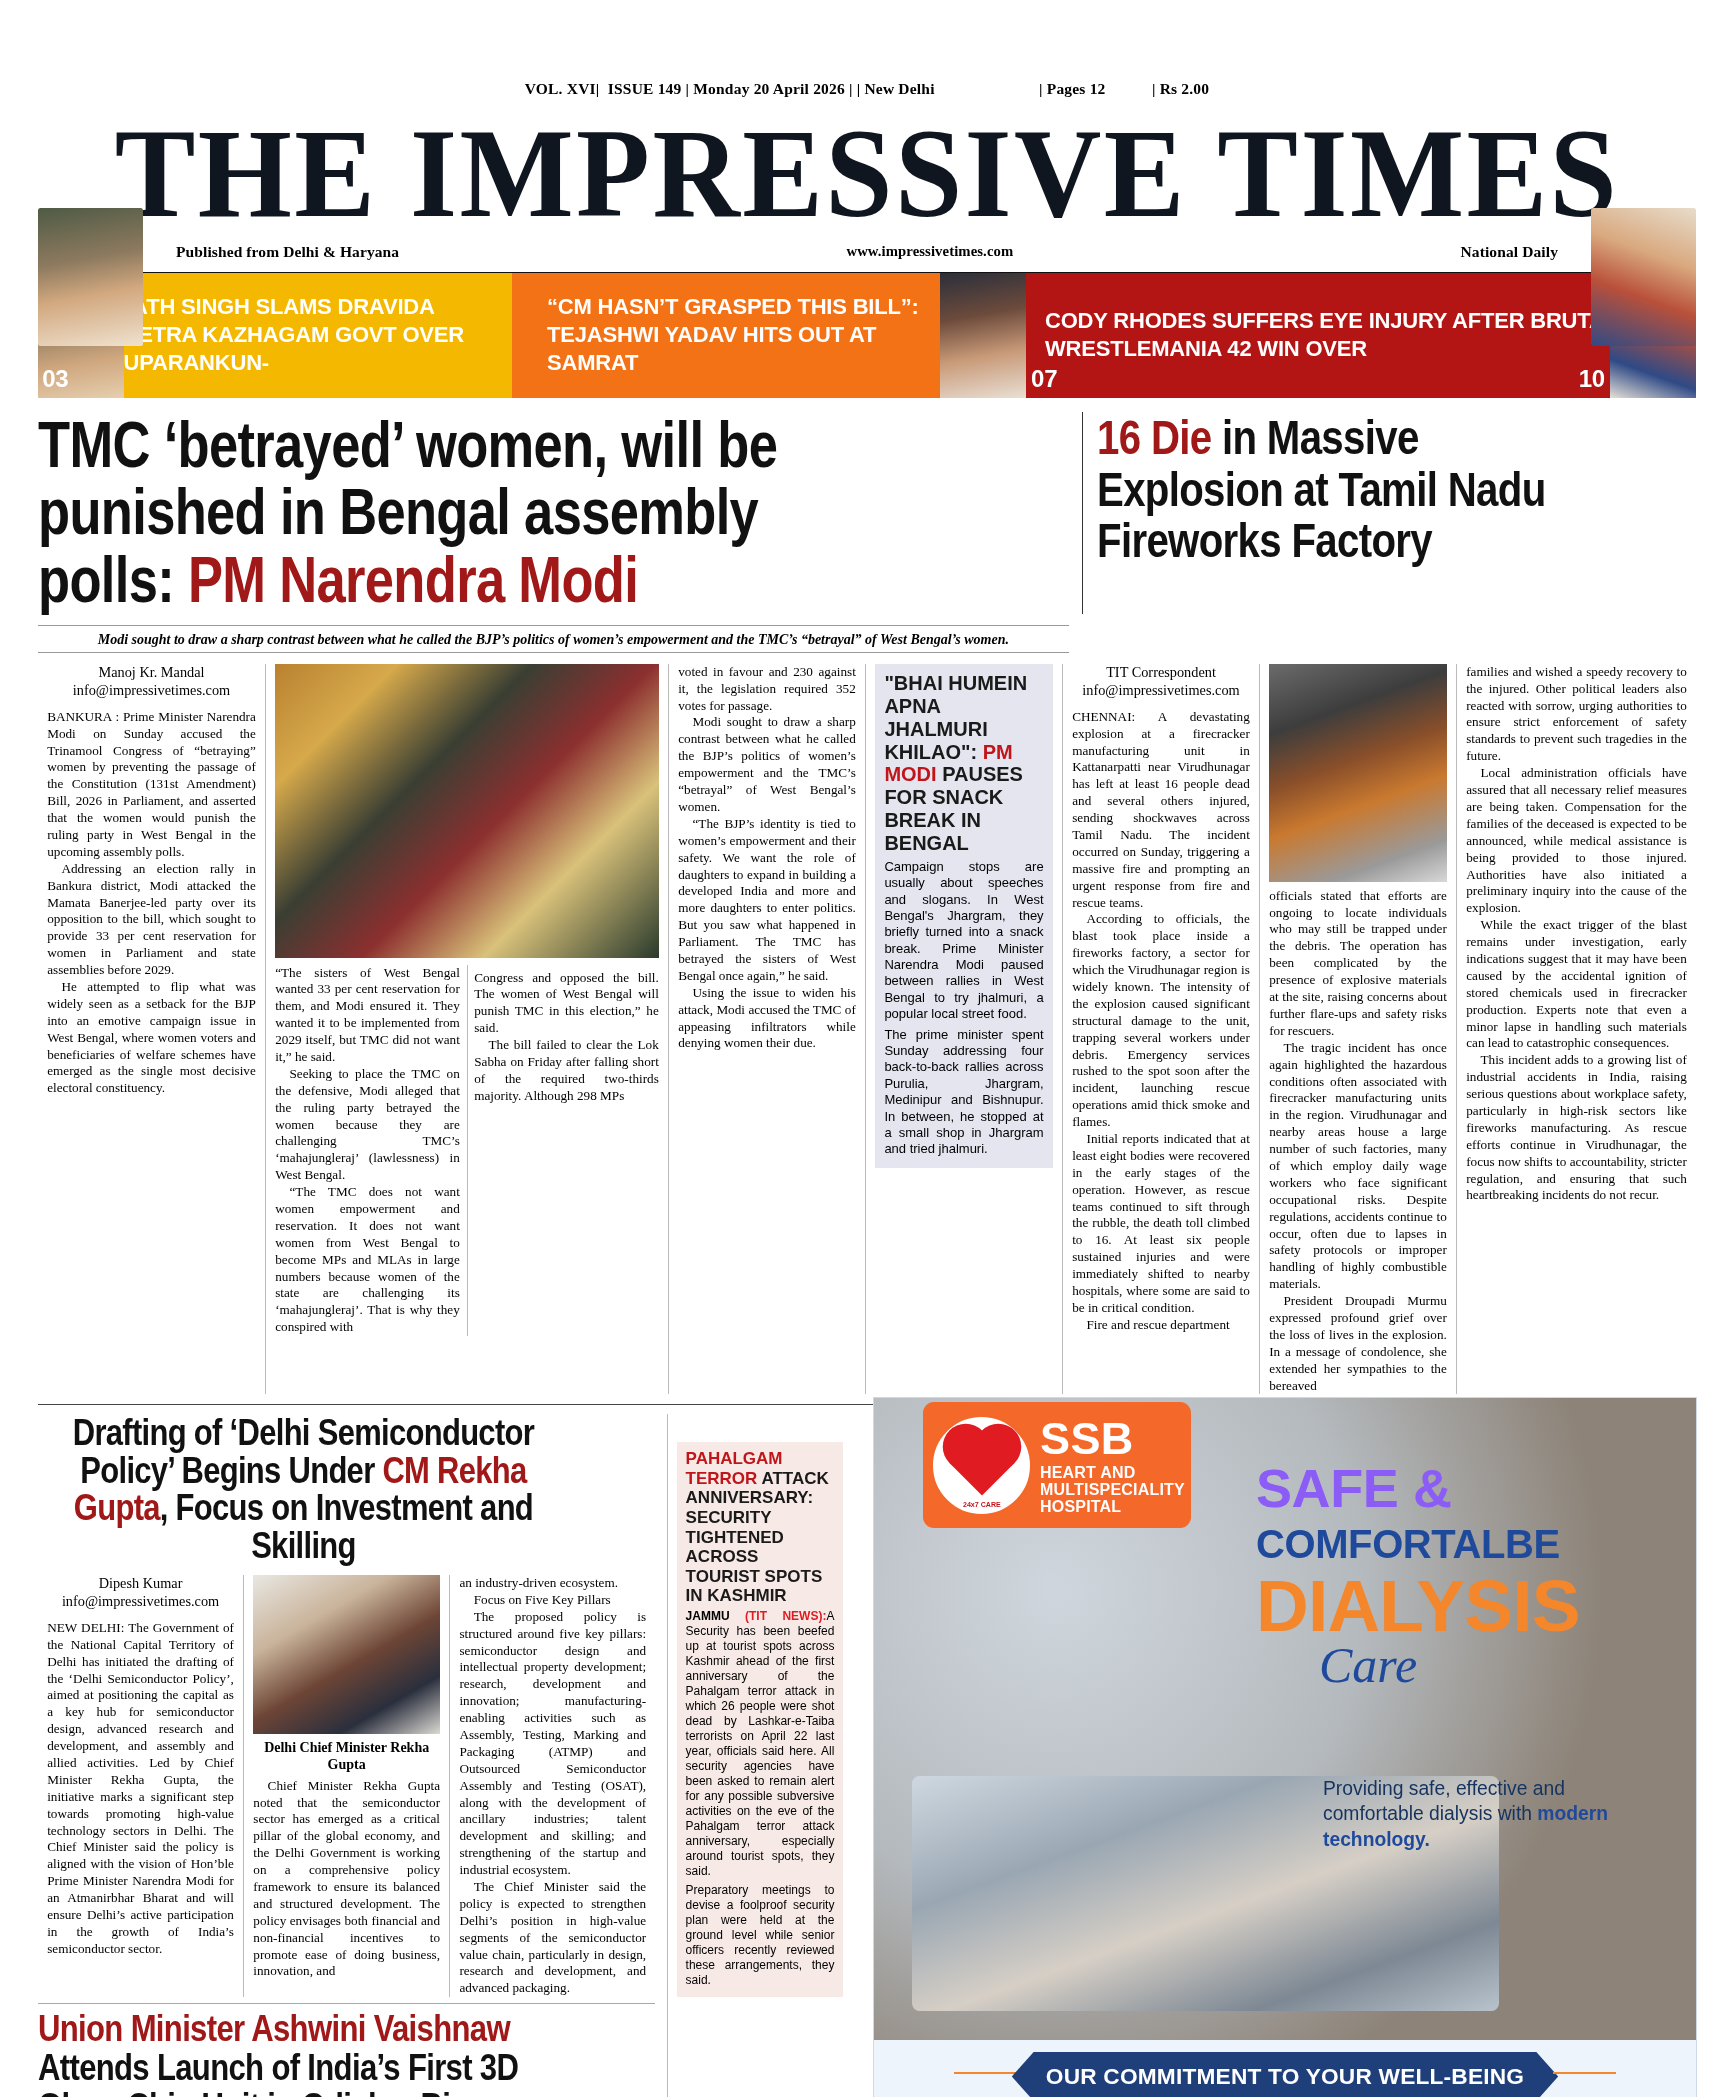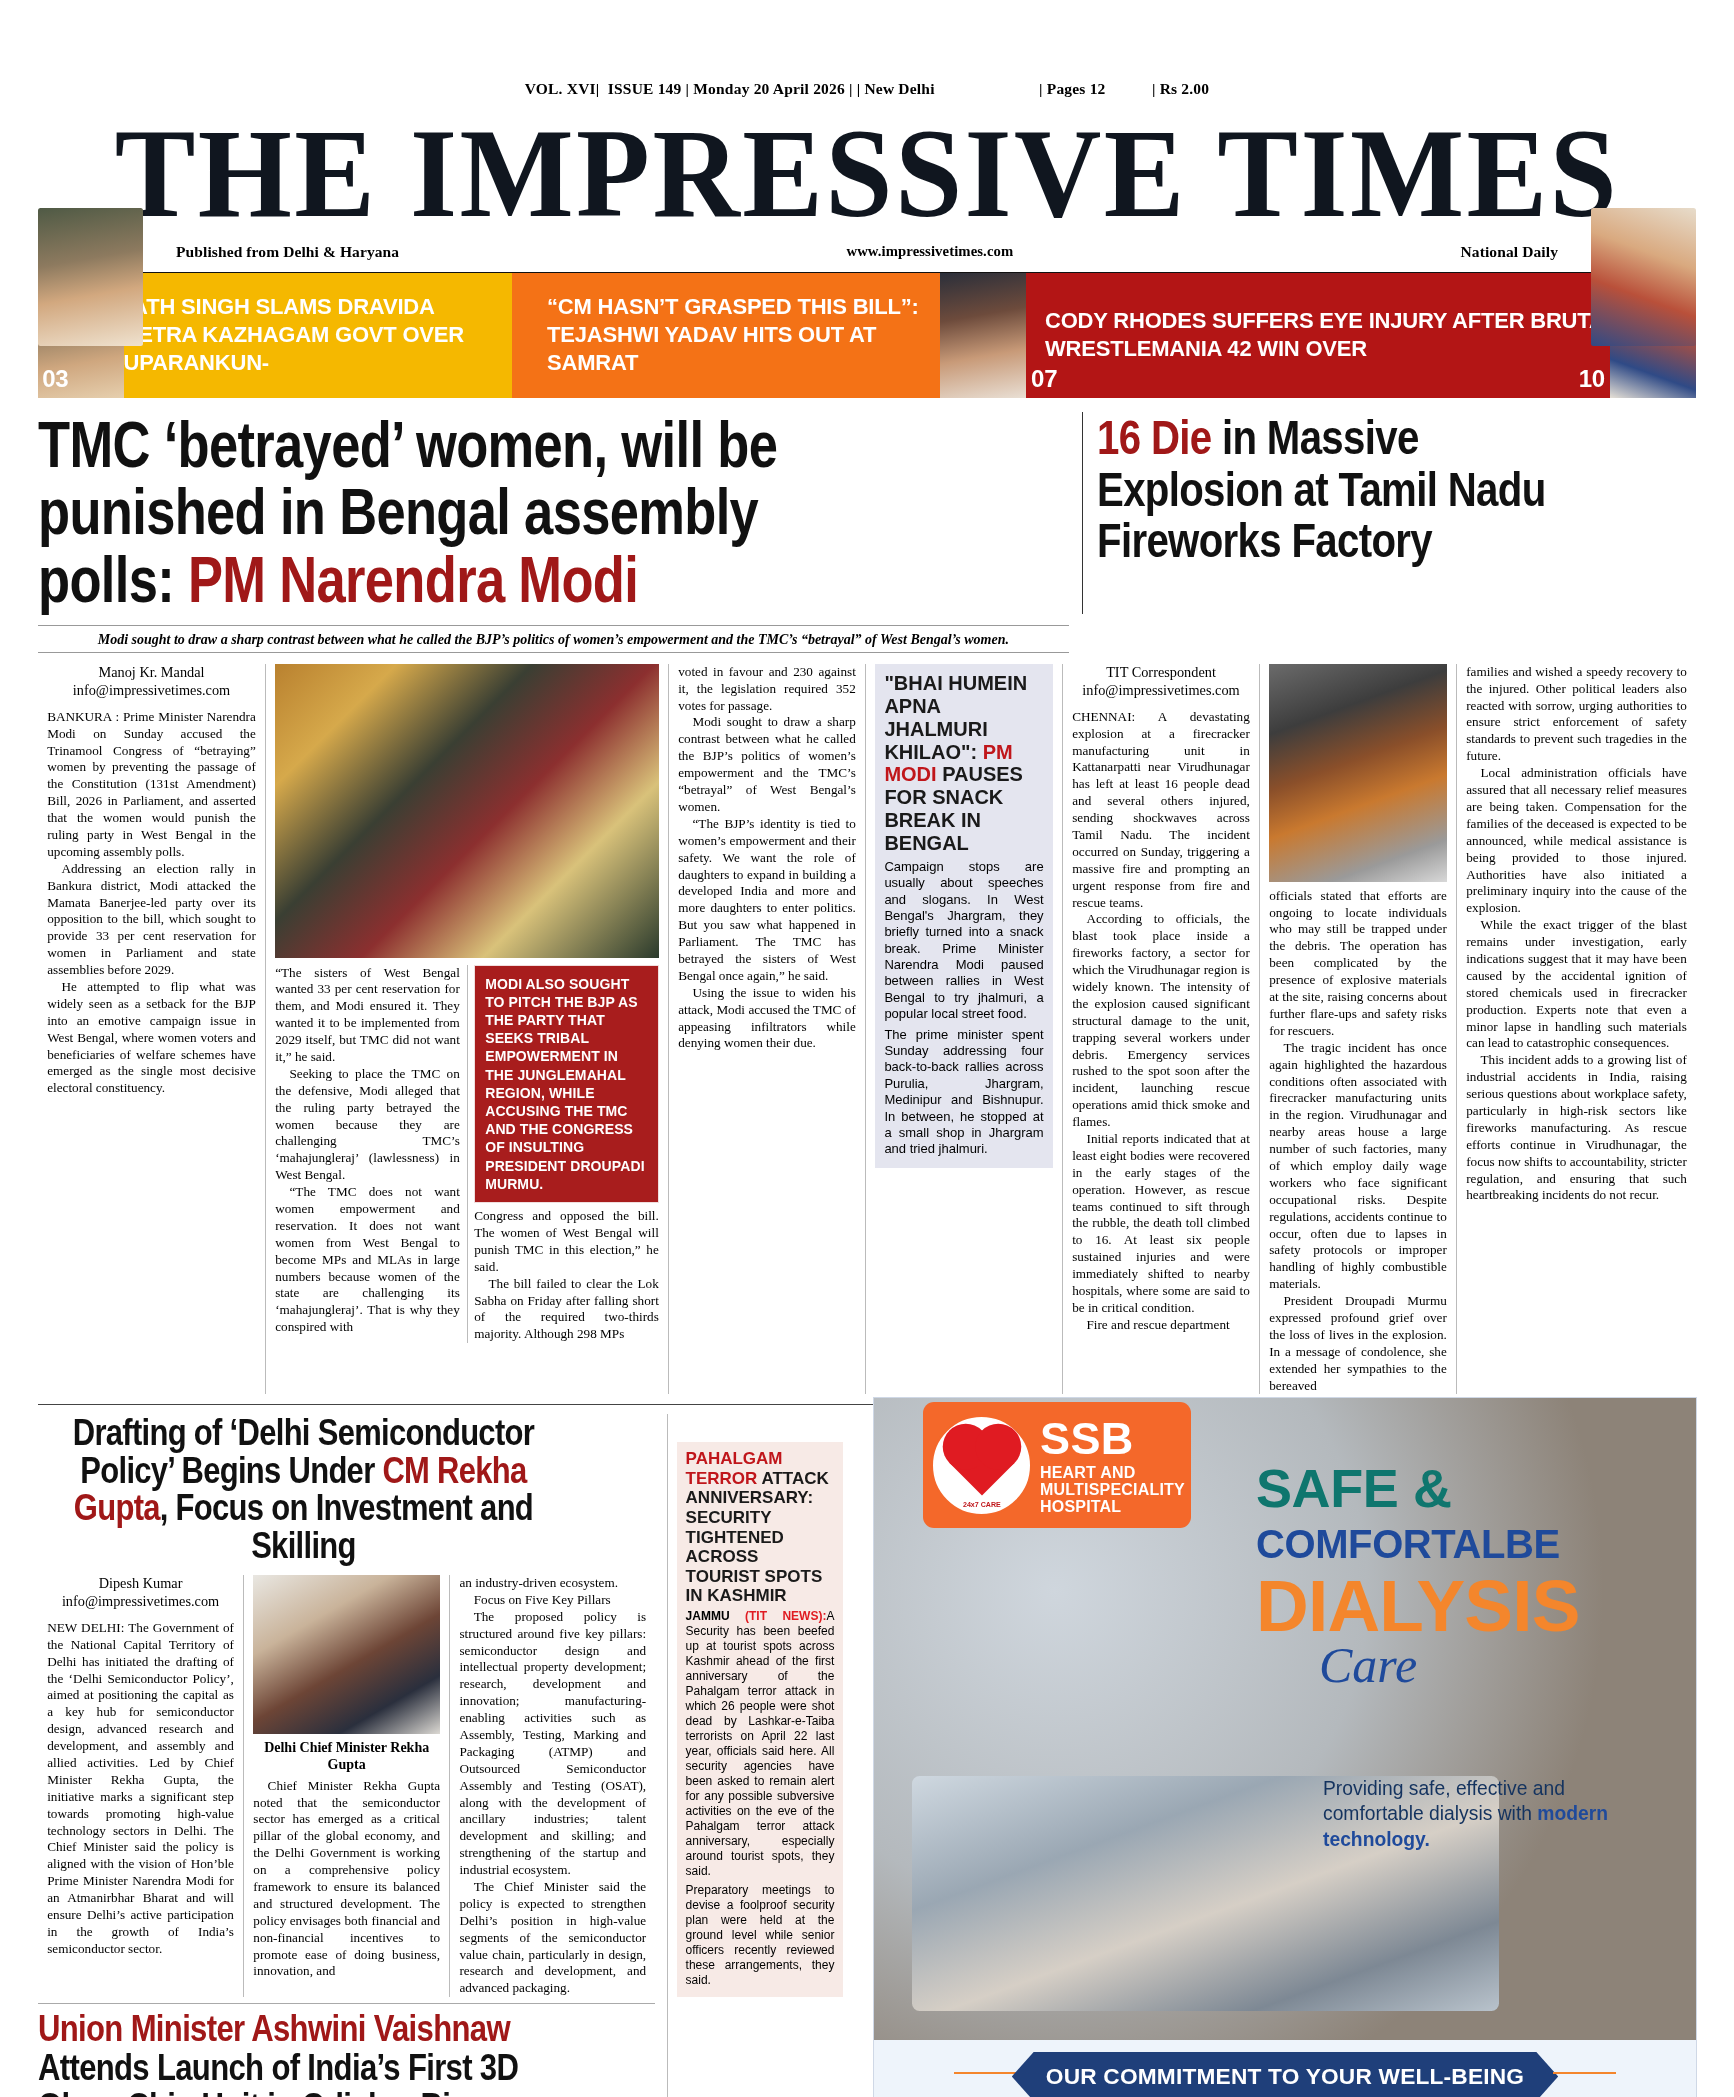--- a/index.html
+++ b/index.html
@@ -189,21 +189,21 @@
   .ad-logo .seal .care {
     position:absolute; bottom: 5px; left:0; right:0; text-align:center;
     font-family:"Liberation Sans",sans-serif; font-size: 7.1px; font-weight:700; color:#c0161b;
   }
   .ad-logo .txt { font-family:"Liberation Sans", sans-serif; line-height:1.08; }
   .ad-logo .txt .b1 { font-size: 45px; font-weight:700; letter-spacing:0.4px; }
   .ad-logo .txt .b2 { font-size: 16px; font-weight:700; letter-spacing:0.2px; }
 
   .ad-head { position:absolute; right: 29px; top: 59px; width: 411px; text-align:left;
              font-family:"Liberation Sans", sans-serif; }
-  .ad-head .l1 { font-size: 54px; font-weight:700; color:#0f766e; letter-spacing:-0.4px; }
+  .ad-head .l1 { font-size: 54px; font-weight:700; color:#8b5cf6; letter-spacing:-0.4px; }
   .ad-head .l2 { font-size: 40px; font-weight:700; color:#1f4a9b; letter-spacing:-0.4px; margin-top: 2.5px;}
   .ad-head .l3 { font-size: 73px; font-weight:700; color:#f4862c; letter-spacing:-0.8px; line-height:.95; margin-top: 4.2px;}
   .ad-head .l4 { font-family:"Liberation Serif", serif; font-style:italic; font-size: 50px;
                  color:#1f4a9b; margin-top: -4.2px; margin-left: 63px; }
   .ad-sub { position:absolute; right: 29px; top: 378px; width: 344px;
             font-family:"Liberation Sans", sans-serif; font-size: 19.3px; line-height:1.32; color:#14335f; }
   .ad-sub .em { color:#1f4a9b; font-weight:700; }
 
   .ad-commit { position:absolute; left:0; right:0; top: 654px; text-align:center; }
   .ribbon {
@@ -292,21 +292,20 @@
 
     <div class="col vline" style="flex:0 0 403px">
       <div class="photoblock ph-modi"></div>
       <div style="display:flex;margin-top:6.7px">
         <div style="flex:1;padding-right:6.7px">
           <p class="bodytext noind">“The sisters of West Bengal wanted 33 per cent reservation for them, and Modi ensured it. They wanted it to be implemented from 2029 itself, but TMC did not want it,” he said.</p>
           <p class="bodytext">Seeking to place the TMC on the defensive, Modi alleged that the ruling party betrayed the women because they are challenging TMC’s ‘mahajungleraj’ (lawlessness) in West Bengal.</p>
           <p class="bodytext">“The TMC does not want women empowerment and reservation. It does not want women from West Bengal to become MPs and MLAs in large numbers because women of the state are challenging its ‘mahajungleraj’. That is why they conspired with</p>
         </div>
         <div class="vline" style="flex:1;padding-left:6.7px">
-          <div class="redcap">MODI ALSO SOUGHT TO PITCH THE BJP AS THE PARTY THAT SEEKS TRIBAL EMPOWERMENT IN THE JUNGLEMAHAL REGION, WHILE ACCUSING THE TMC AND THE CONGRESS OF INSULTING PRESIDENT DROUPADI MURMU.</div>
           <p class="bodytext noind" style="margin-top:5px">Congress and opposed the bill. The women of West Bengal will punish TMC in this election,” he said.</p>
           <p class="bodytext">The bill failed to clear the Lok Sabha on Friday after falling short of the required two-thirds majority. Although 298 MPs</p>
         </div>
       </div>
     </div>
 
     <div class="col vline" style="flex:0 0 197px">
       <p class="bodytext noind">voted in favour and 230 against it, the legislation required 352 votes for passage.</p>
       <p class="bodytext">Modi sought to draw a sharp contrast between what he called the BJP’s politics of women’s empowerment and the TMC’s “betrayal” of West Bengal’s women.</p>
       <p class="bodytext">“The BJP’s identity is tied to women’s empowerment and their safety. We want the role of daughters to expand in building a developed India and more and more daughters to enter politics. But you saw what happened in Parliament. The TMC has betrayed the sisters of West Bengal once again,” he said.</p>

